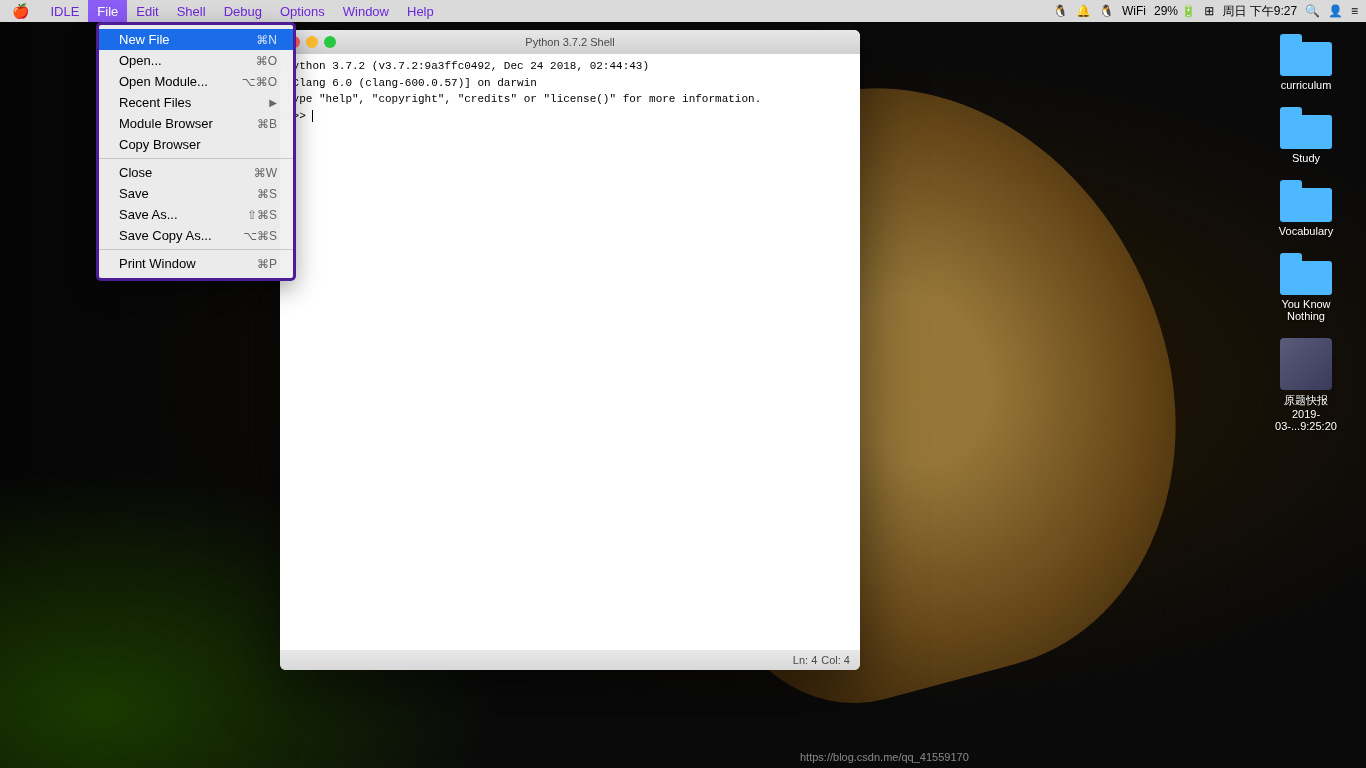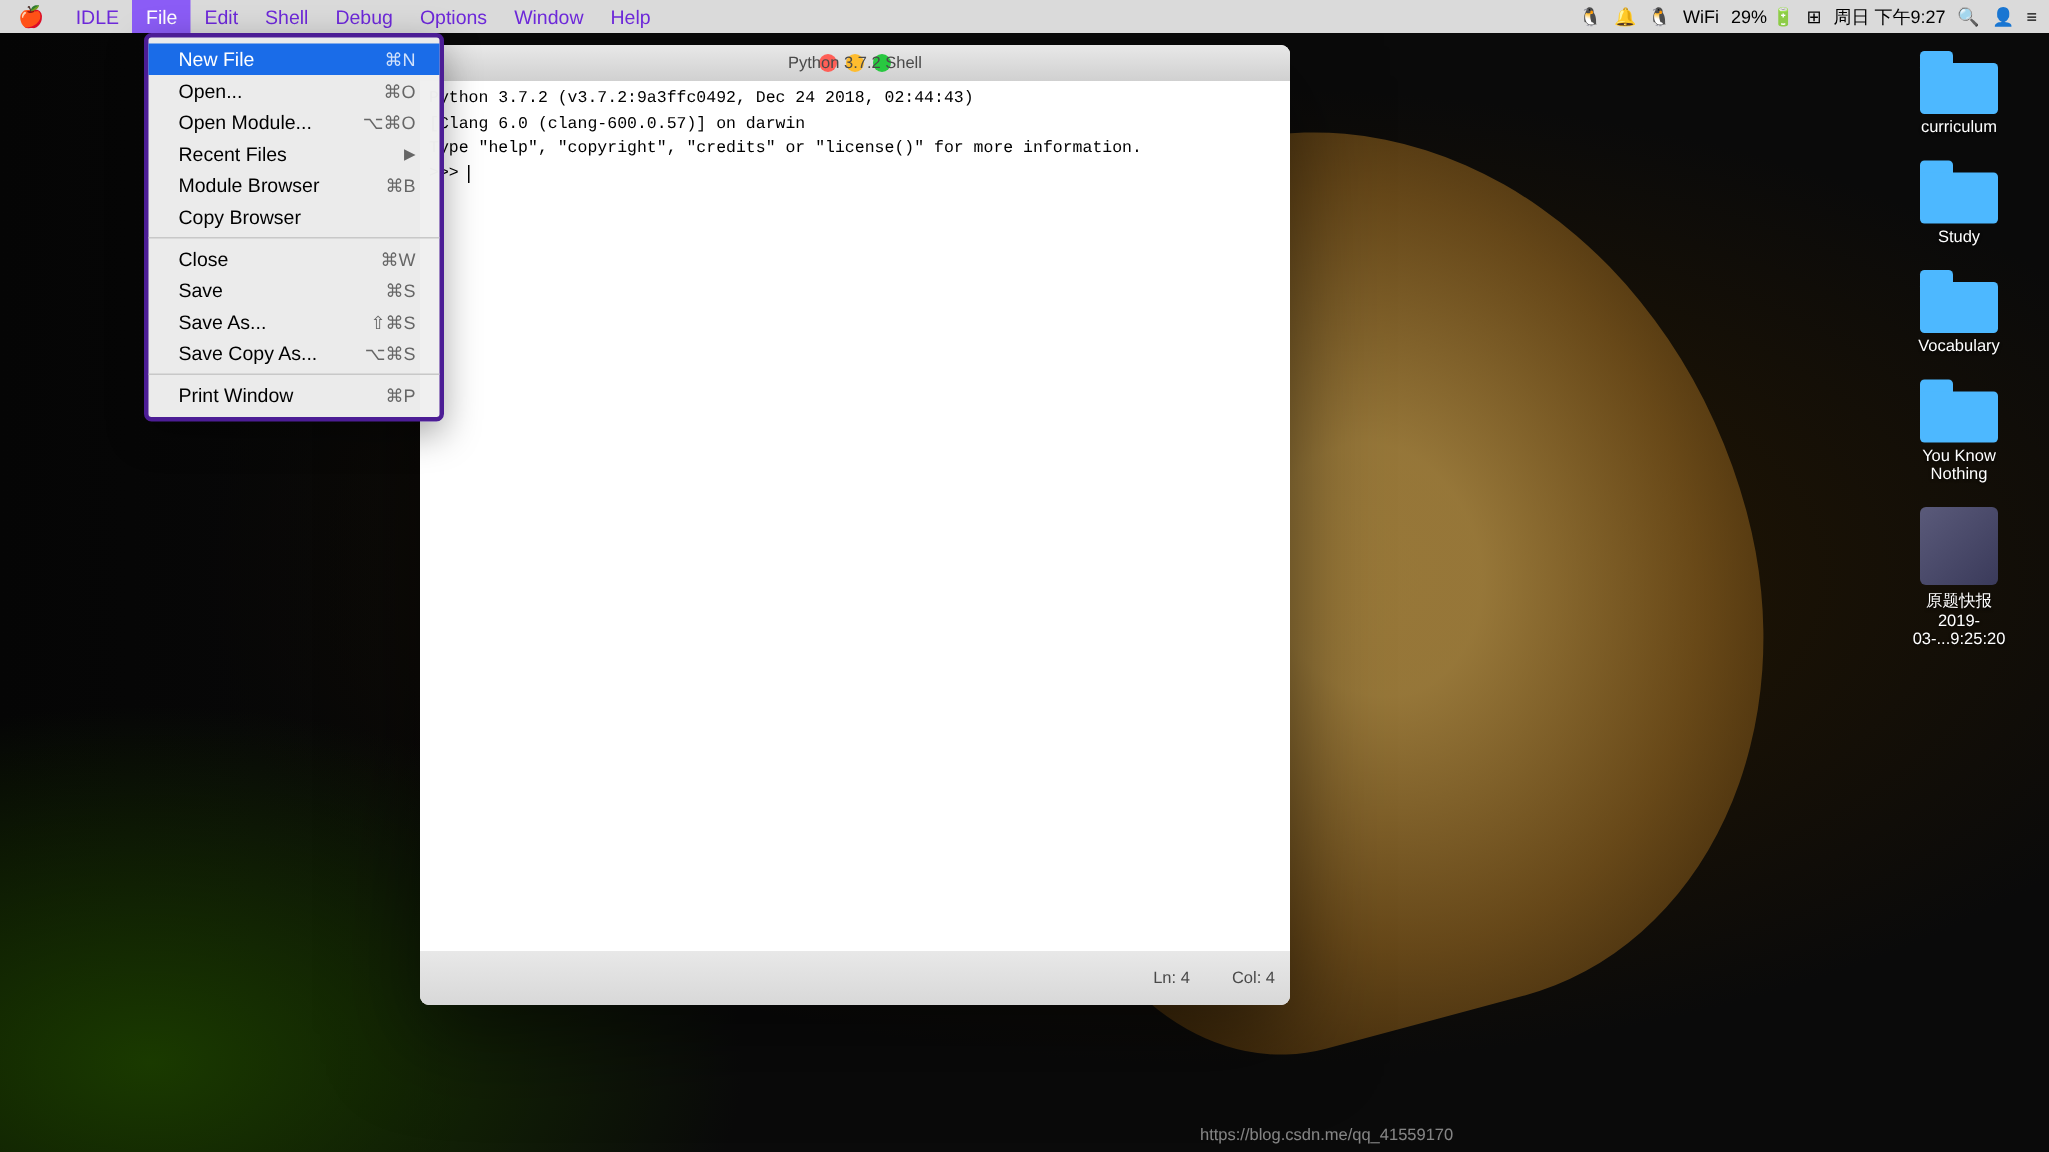--- a/index.html
+++ b/index.html
@@ -130,21 +130,20 @@
     }
 
     .window-titlebar {
       height: 22px;
       background: linear-gradient(180deg, #e8e8e8 0%, #d0d0d0 100%);
       border-radius: 6px 6px 0 0;
       display: flex;
       align-items: center;
       padding: 12px 8px;
       position: relative;
-      justify-content: center;
     }
 
     .window-controls {
       display: flex;
       gap: 6px;
       align-items: center;
     }
 
     .window-btn {
       width: 12px;
@@ -179,30 +178,30 @@
     .shell-line {
       line-height: 1.5;
       white-space: pre;
     }
 
     .shell-prompt {
       color: #000;
     }
 
     .window-statusbar {
-      height: 36px;
+      height: 20px;
       background: linear-gradient(180deg, #e8e8e8 0%, #d8d8d8 100%);
       border-radius: 0 0 6px 6px;
       display: flex;
       align-items: center;
       justify-content: flex-end;
       padding: 0 10px;
       font-size: 11px;
       color: #4a4a4a;
-      gap: 28px;
+      gap: 4px;
     }
 
     
     .file-menu-dropdown {
       position: absolute;
       top: 22px;
       left: 96px;
       width: 200px;
       background: rgba(240, 240, 240, 0.98);
       border: 3px solid #4c1d95;

